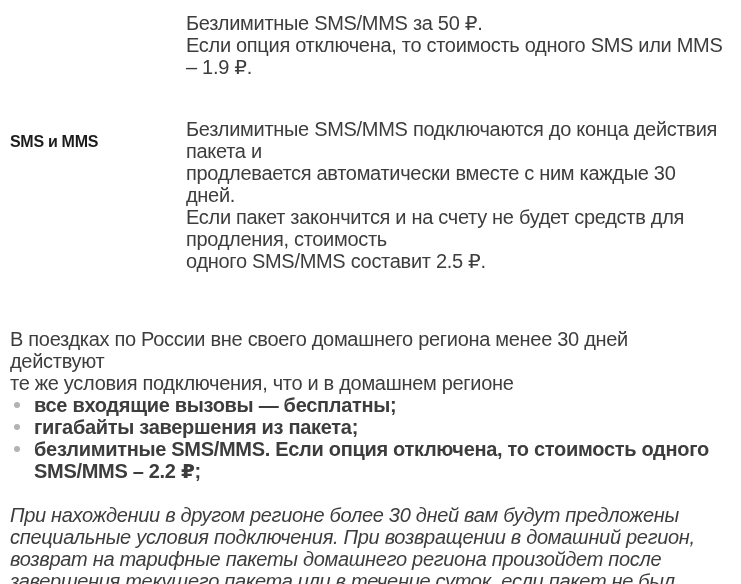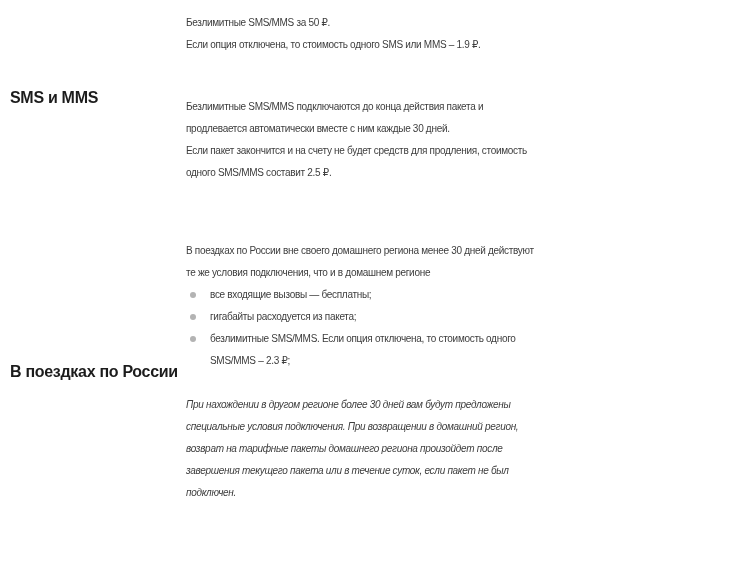--- a/index.html
+++ b/index.html
@@ -32,32 +32,33 @@
     width: 176px;
     flex: 0 0 176px;
     font-size: 16px;
     font-weight: bold;
     letter-spacing: -0.3px;
     line-height: 22px;
     color: var(--label);
   }
   .row-content {
     flex: 1 1 auto;
-    font-size: 10px;
+    font-size: 20px;
     letter-spacing: -0.3px;
     line-height: 22px;
     color: var(--text);
   }
   .para {
     white-space: pre-line;
   }
   .para + .para { margin-top: 40px; }
   .outro { margin-top: 22px; font-style: italic; }
   ul.bullet-list {
     list-style: none;
+    font-weight: bold;
   }
   ul.bullet-list li {
     position: relative;
     padding-left: 24px;
     white-space: pre-line;
   }
   ul.bullet-list li::before {
     content: "";
     position: absolute;
     left: 4px;
@@ -79,29 +80,28 @@
       <p class="para">Безлимитные SMS/MMS за 50 ₽.
 Если опция отключена, то стоимость одного SMS или MMS – 1.9 ₽.</p>
       <p class="para">Безлимитные SMS/MMS подключаются до конца действия пакета и
 продлевается автоматически вместе с ним каждые 30 дней.
 Если пакет закончится и на счету не будет средств для продления, стоимость
 одного SMS/MMS составит 2.5 ₽.</p>
     </div>
   </section>
 
   <section class="row">
-    <div class="row-label">В поездках по России</div>
     <div class="row-content">
       <p class="para">В поездках по России вне своего домашнего региона менее 30 дней действуют
 те же условия подключения, что и в домашнем регионе</p>
       <ul class="bullet-list">
         <li>все входящие вызовы — бесплатны;</li>
-        <li>гигабайты расходуется из пакета;</li>
+        <li>гигабайты завершения из пакета;</li>
         <li>безлимитные SMS/MMS. Если опция отключена, то стоимость одного
-SMS/MMS – 2.3 ₽;</li>
+SMS/MMS – 2.2 ₽;</li>
       </ul>
       <p class="para outro">При нахождении в другом регионе более 30 дней вам будут предложены
 специальные условия подключения. При возвращении в домашний регион,
 возврат на тарифные пакеты домашнего региона произойдет после
 завершения текущего пакета или в течение суток, если пакет не был
 подключен.</p>
     </div>
   </section>
 
 </div>

